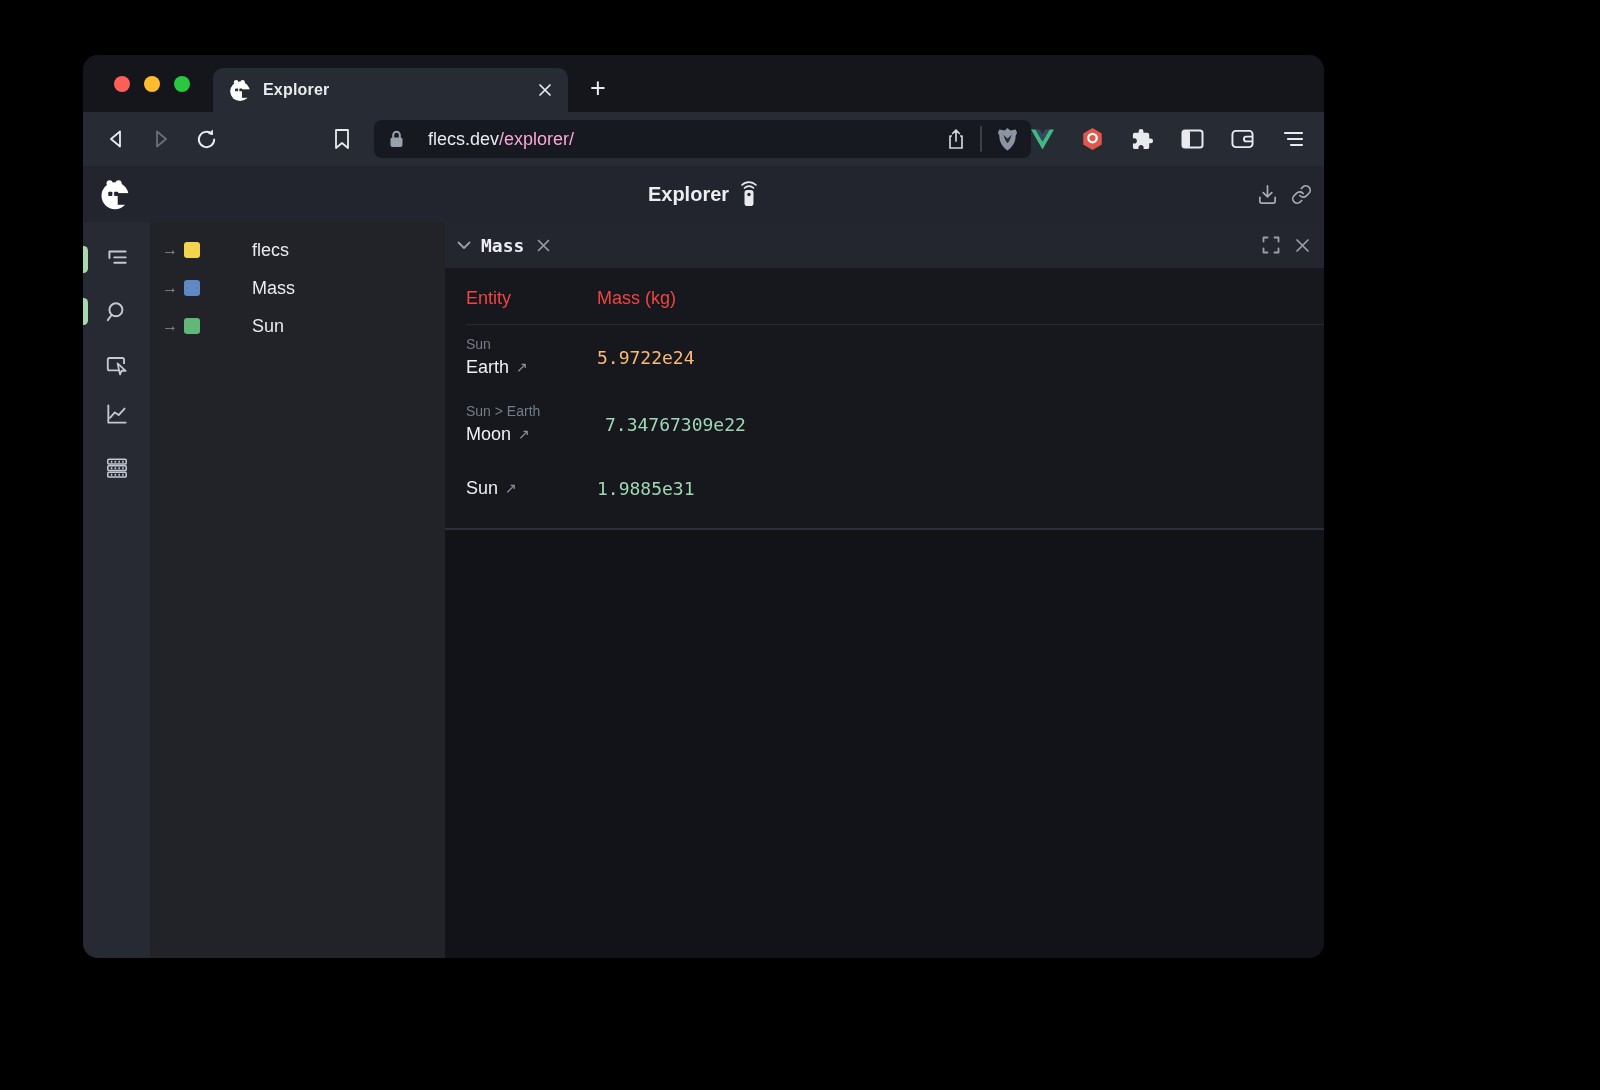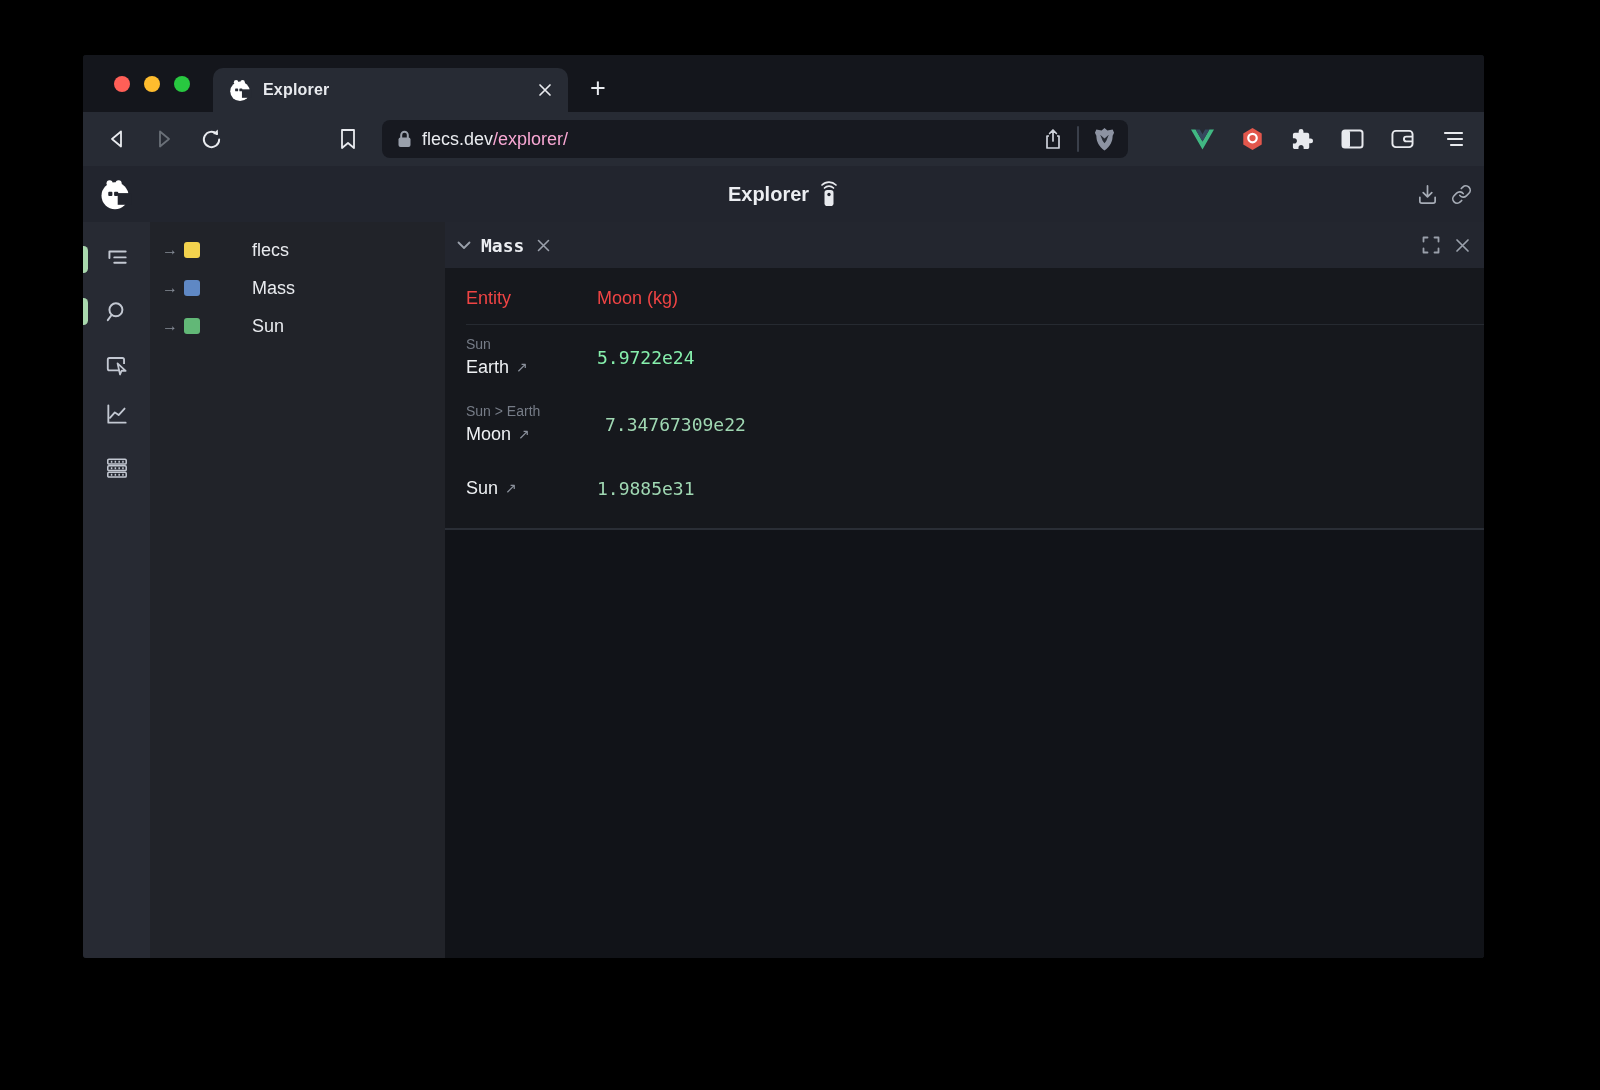--- a/index.html
+++ b/index.html
@@ -1,40 +1,40 @@
 <!DOCTYPE html>
 <html><head>
 <meta charset="utf-8">
 <style>
   * { margin:0; padding:0; box-sizing:border-box; }
   html,body { width:1600px; height:1090px; background:#000; font-family:"Liberation Sans", sans-serif; }
   .window {
-    position:absolute; left:83px; top:55px; width:1401px; height:903px;
-    background:#14161c; border-radius:3px; overflow:hidden;
+    position:absolute; left:83px; top:55px; width:1241px; height:903px;
+    background:#14161c; border-radius:15px; overflow:hidden;
   }
   
   .tabbar { height:57px; background:#14161c; display:flex; align-items:flex-end; position:relative; }
   .traffic { position:absolute; left:31px; top:21px; display:flex; gap:14px; }
   .traffic span { width:16px; height:16px; border-radius:50%; display:block; }
   .tab {
     margin-left:130px; width:355px; height:44px; background:#272b34;
     border-radius:10px 10px 0 0; display:flex; align-items:center; padding:0 12px 0 14px;
   }
   .tab-title { color:#e9ebef; font-size:16px; font-weight:700; margin-left:10px; letter-spacing:.2px; }
   .tab-close { margin-left:auto; width:22px; height:22px; display:flex; align-items:center; justify-content:center; border-radius:4px; }
   .newtab { color:#e9ebef; font-size:27px; font-weight:300; margin-left:22px; padding-bottom:8px; cursor:default; }
   
   .toolbar { height:54px; background:#272b34; display:flex; align-items:center; padding:0 20px 0 22px; }
   .navbtn { width:24px; height:24px; display:flex; align-items:center; justify-content:center; margin-right:23px; }
   .bookmark { margin-left:90px; margin-right:22px; }
   .urlbar {
     width:746px; height:38px; background:#171920; border-radius:8px;
     display:flex; align-items:center; padding:0 12px 0 15px; color:#e9ebef; font-size:18px;
   }
-  .urlhost { color:#e9ebef; margin-left:10px; }
+  .urlhost { color:#e9ebef; margin-left:24px; }
   .urlpath { color:#f9a8d4; }
   .url-right { margin-left:auto; display:flex; align-items:center; gap:14px; }
   .url-divider { width:2px; height:26px; background:#3a3f4a; border-radius:1px; }
   .extrow { margin-left:auto; display:flex; align-items:center; gap:27px; }
   .extbtn { width:23px; height:23px; display:flex; align-items:center; justify-content:center; }
   
   .appheader { height:56px; background:#22252e; position:relative; display:flex; align-items:center; justify-content:center; --logo-bg:#22252e; }
   .applogo { position:absolute; left:14px; top:10px; }
   .apptitle { color:#eceef2; font-size:20px; font-weight:700; display:flex; align-items:center; gap:10px; }
   .appheader-right { position:absolute; right:12px; top:0; height:100%; display:flex; align-items:center; gap:13px; }
@@ -304,32 +304,32 @@
             <svg width="15" height="15" viewBox="0 0 15 15">
                 <path d="M2 2 L13 13 M13 2 L2 13" stroke="#9aa0ab" stroke-width="1.7" stroke-linecap="round"></path>
               </svg>
           </span>
         </span>
       </div>
 
       <div class="qtable">
         <div class="thead">
           <span class="col-entity">Entity</span>
-          <span>Moon (kg)</span>
+          <span>Mass (kg)</span>
         </div>
 
         <div class="trow two">
           <div class="col-entity">
             <div class="rpath">Sun</div>
             <div class="rname">
               <span>Earth</span>
               <span class="ext-arrow">↗</span>
             </div>
           </div>
-          <span class="rvalue" style="color: #86efac; text-align: right;">5.9722e24</span>
+          <span class="rvalue" style="color: #fdba74; text-align: right;">5.9722e24</span>
         </div>
 
         <div class="trow two">
           <div class="col-entity">
             <div class="rpath">Sun &gt; Earth</div>
             <div class="rname">
               <span>Moon</span>
               <span class="ext-arrow">↗</span>
             </div>
           </div>

